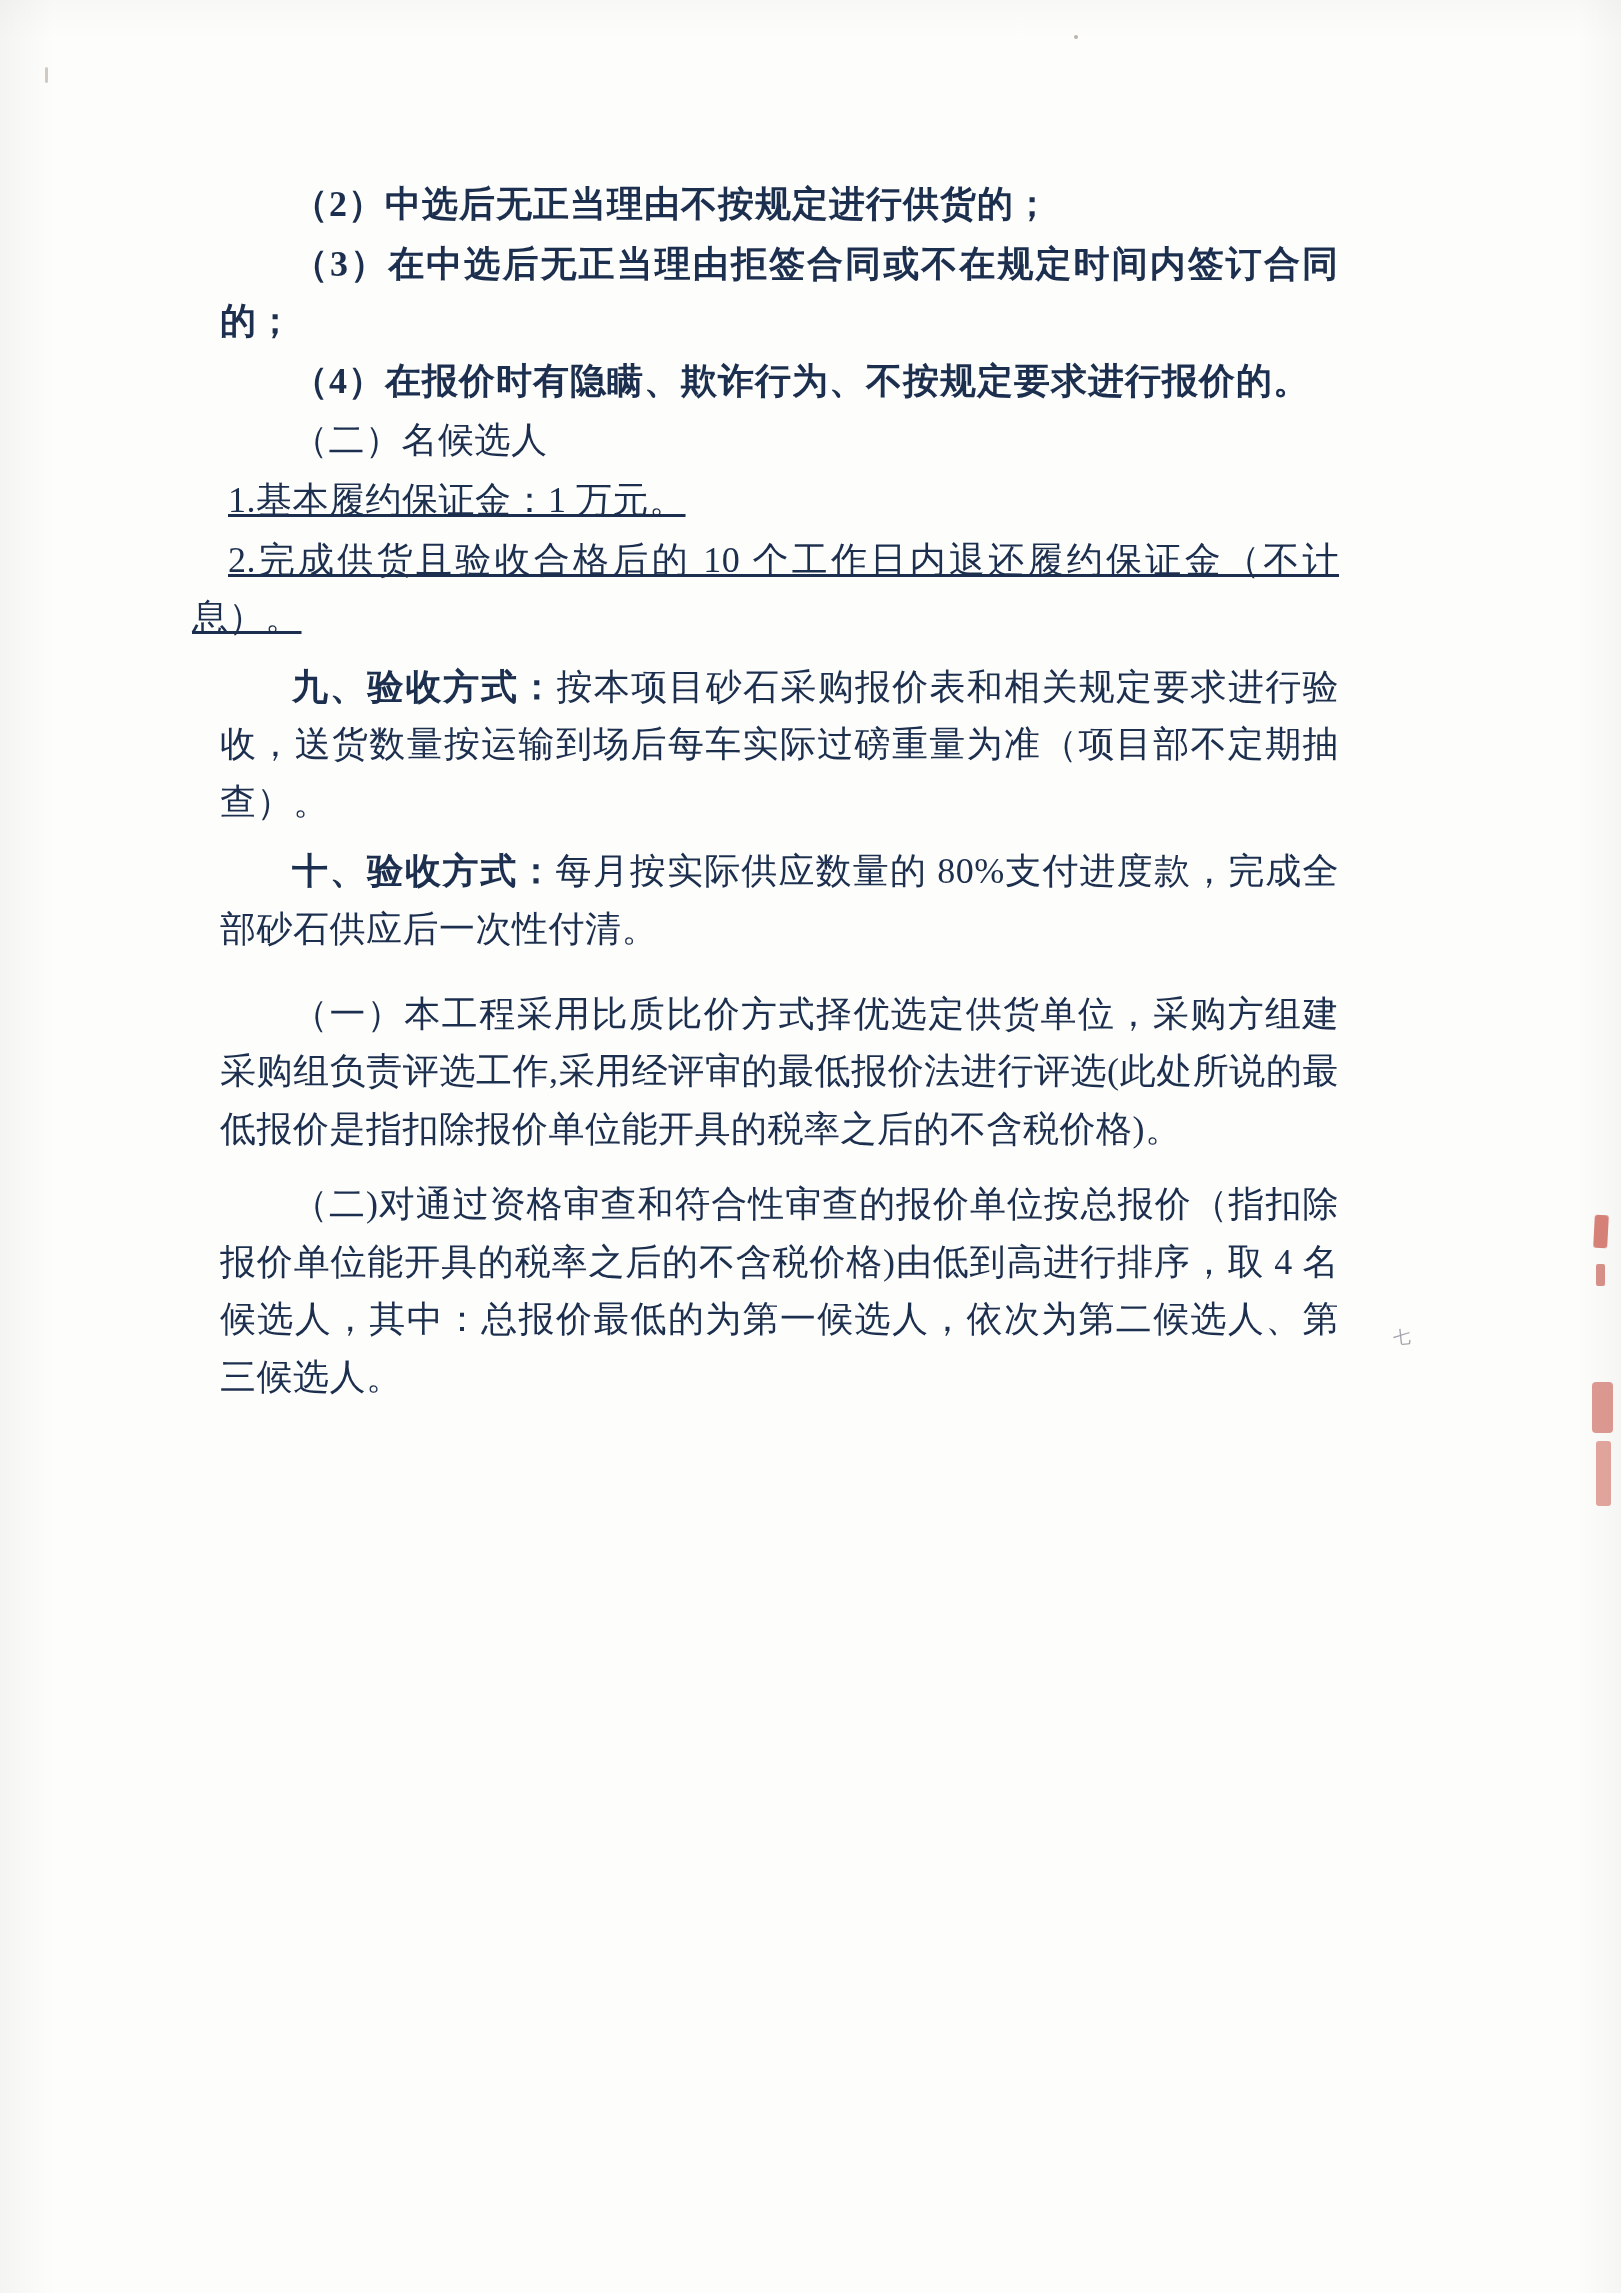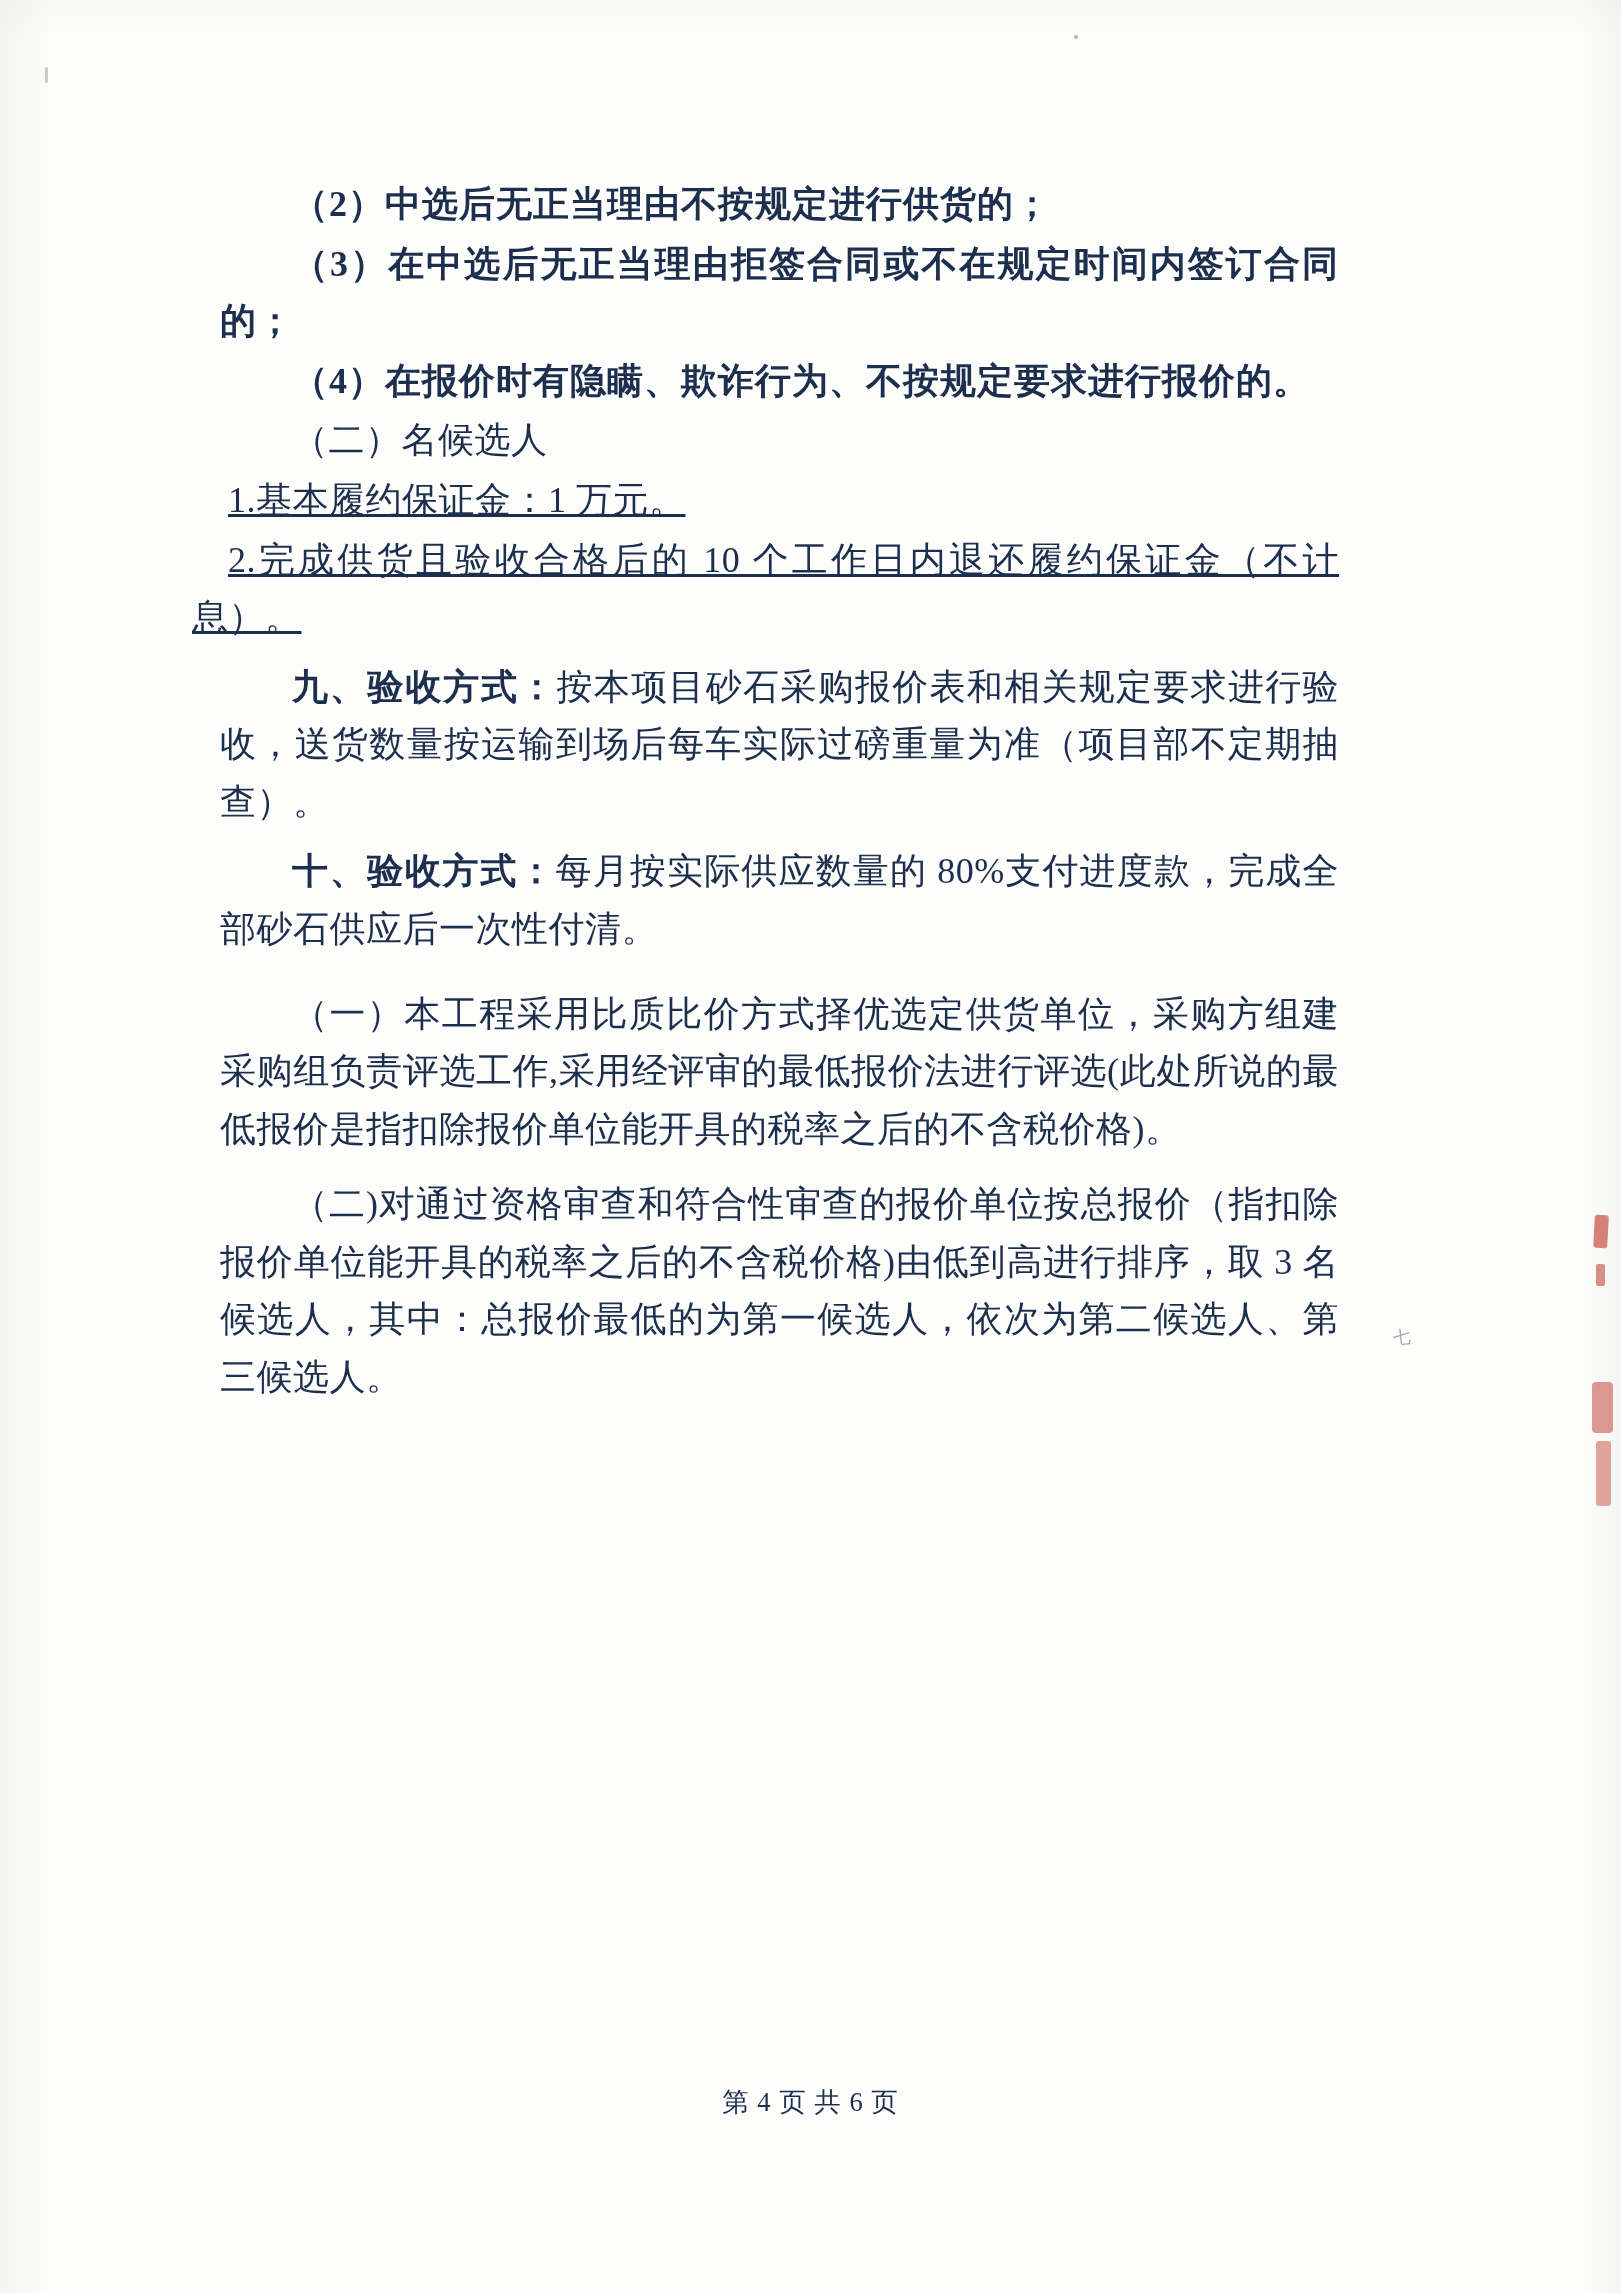--- a/index.html
+++ b/index.html
@@ -177,27 +177,26 @@
 
     <div class="gap"></div>
 
 
     <div class="gap"></div>
 
     <p class="indent spaced">（一）本工程采用比质比价方式择优选定供货单位，采购方组建采购组负责评选工作,采用经评审的最低报价法进行评选(此处所说的最低报价是指扣除报价单位能开具的税率之后的不含税价格)。</p>
 
     <div class="gap"></div>
 
-    <p class="indent spaced">（二)对通过资格审查和符合性审查的报价单位按总报价（指扣除报价单位能开具的税率之后的不含税价格)由低到高进行排序，取 3 名候选人，其中：总报价最低的为第一候选人，依次为第二候选人、第三候选人。</p>
+    <p class="indent spaced">（二)对通过资格审查和符合性审查的报价单位按总报价（指扣除报价单位能开具的税率之后的不含税价格)由低到高进行排序，取 4 名候选人，其中：总报价最低的为第一候选人，依次为第二候选人、第三候选人。</p>
 
   </div>
 
   <div class="pencil-mark">七</div>
 
   <div class="stamp stamp-a"></div>
   <div class="stamp stamp-b"></div>
   <div class="stamp stamp-c"></div>
   <div class="stamp stamp-d"></div>
 
-  <div class="footer">第 4 页 共 6 页</div>
 
 </div>
 
 
 </body></html>

